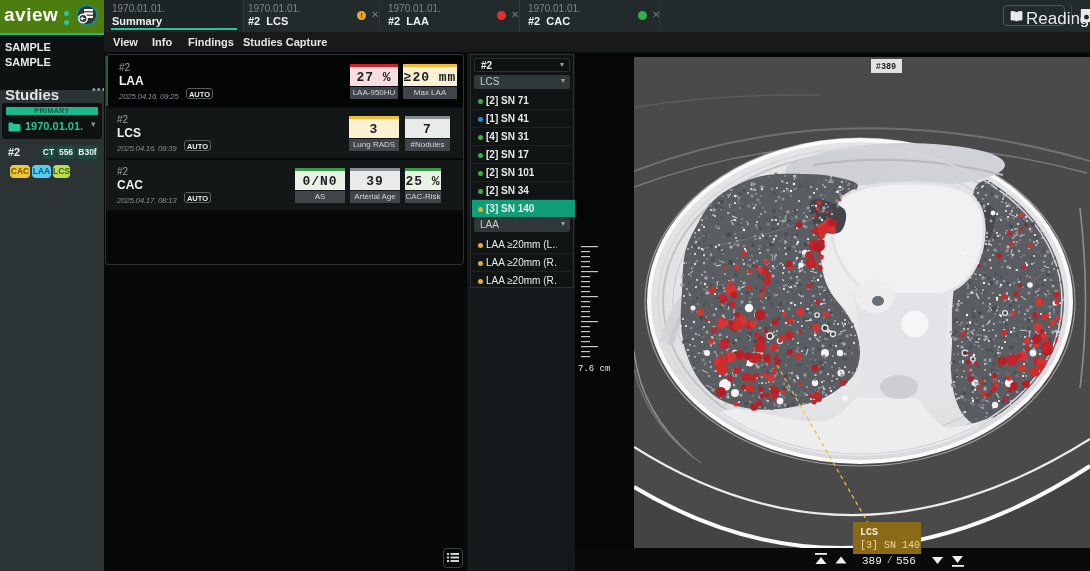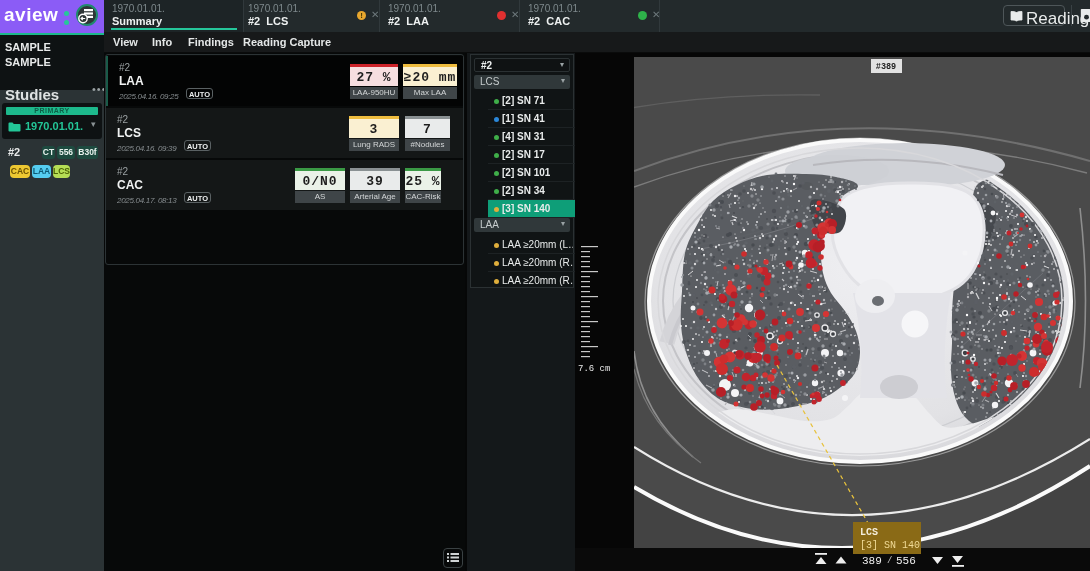--- a/index.html
+++ b/index.html
@@ -2,21 +2,21 @@
 <html><head>
 <meta charset="utf-8">
 <style>
   * { margin:0; padding:0; box-sizing:border-box; }
   html,body { width:1090px; height:571px; overflow:hidden; background:#0b0d0d; }
   body { font-family:"Liberation Sans", sans-serif; }
   #root { position:relative; width:1090px; height:571px; }
 
   
   #sidebar { position:absolute; left:0; top:0; width:104px; height:571px; background:#2b3335; }
-  #sbheader { position:absolute; left:0; top:0; width:104px; height:33px; background:#8b5cf6; }
+  #sbheader { position:absolute; left:0; top:0; width:104px; height:33px; background:#4d7c0f; }
   #logo { position:absolute; left:4px; top:4px; color:#fff; font-size:19px; font-weight:bold; letter-spacing:0.5px; }
   #logobadge { position:absolute; left:76px; top:4px; width:22px; height:22px; border:2px solid #1f8a6d; border-radius:50%; background:#2e3537; }
   #samplebox { position:absolute; left:0; top:33px; width:105px; height:57px; background:#0e1213; border-top:2px solid #1db98c; border-right:1px solid #1d6b52; }
   .sampletxt { position:absolute; left:5px; color:#e8eaea; font-size:11px; font-weight:bold; }
   #studies { position:absolute; left:5px; top:86px; color:#dfe3e3; font-size:15px; font-weight:bold; }
   #studiesdots { position:absolute; left:92px; top:83px; color:#9aa2a4; font-size:11px; letter-spacing:1px; }
   #studycard { position:absolute; left:2px; top:103px; width:100px; height:36px; background:#0e1213; border-radius:3px; }
   #primarybar { position:absolute; left:4px; top:4px; width:92px; height:8px; background:#1db98c; border-radius:1px; color:#0c5f47; font-size:7px; font-weight:bold; text-align:center; line-height:8px; letter-spacing:0.5px;}
   #foldericon { position:absolute; left:6px; top:19px; width:13px; height:10px; }
   #datetxt { position:absolute; left:23px; top:17px; color:#23c697; font-size:11px; font-weight:bold; }
@@ -71,21 +71,21 @@
   #rlist { position:absolute; left:3px; top:1px; width:104px; height:234px; background:#101415; border:1px solid #2b3133; }
   .dd { position:absolute; left:3px; width:96px; height:14px; border-radius:2px; }
   .dd .t { position:absolute; left:6px; top:1px; font-size:10px; font-weight:bold; }
   .dd .ch { position:absolute; right:5px; top:1px; color:#9aa2a4; font-size:8px; }
   #dd1 { top:3px; background:#0f1213; border:1px solid #2b3133; }
   #dd1 .t { color:#eef1f1; }
   #dd2 { top:20px; background:#30383a; }
   #dd2 .t { color:#c6cccd; font-weight:normal;}
   #dd3 { top:163px; background:#30383a; }
   #dd3 .t { color:#c6cccd; font-weight:normal;}
-  .litem { position:absolute; left:17px; width:116px; height:18px; border-bottom:1px solid #1d2224;}
+  .litem { position:absolute; left:1px; width:116px; height:18px; border-bottom:1px solid #1d2224;}
   .litem .dot { position:absolute; left:6px; top:7px; width:5px; height:5px; border-radius:50%; }
   .litem .txt { position:absolute; left:14px; top:3px; color:#e8ebeb; font-size:10px; font-weight:bold; max-width:71px; white-space:nowrap; overflow:hidden; }
   .litem .ai { position:absolute; right:4px; top:5px; width:9px; height:8px; border:1px solid #5a6163; border-radius:2px; color:#9aa2a4; font-size:5px; text-align:center; line-height:7px;}
   .gdot { background:#3fae49; } .bdot { background:#2b87d8; } .ydot { background:#dfae3c; }
   #sel { background:#0e9e78; }
 
   
   #ctpane { position:absolute; left:575px; top:53px; width:515px; height:518px; background:#000; }
 </style>
 </head>
@@ -164,21 +164,21 @@
     <svg id="saveicon" viewBox="0 0 16 18">
       <path d="M1 2 Q1 1 2 1 L12 1 L15 4 L15 16 Q15 17 14 17 L2 17 Q1 17 1 16 Z" fill="#e8ebeb"></path>
       <circle cx="8" cy="11" r="3" fill="#232a2c"></circle>
     </svg>
   </div>
 
   <div id="toolbar">
     <span style="left:9px">View</span>
     <span style="left:48px">Info</span>
     <span style="left:84px">Findings</span>
-    <span style="left:139px">Reading Capture</span>
+    <span style="left:139px">Studies Capture</span>
   </div>
 
   <div id="midpanel">
       <div style="position:absolute;left:1px;top:1px;width:359px;height:211px;border:1px solid #2c3335;border-radius:3px;"></div>
     <div class="card" id="card1">
       <div class="c1">#2</div>
       <div class="c2">LAA</div>
       <div class="c3">2025.04.16. 09:25</div>
       <div class="auto">AUTO</div>
       <div class="vbox" style="left:242px;width:48px">

